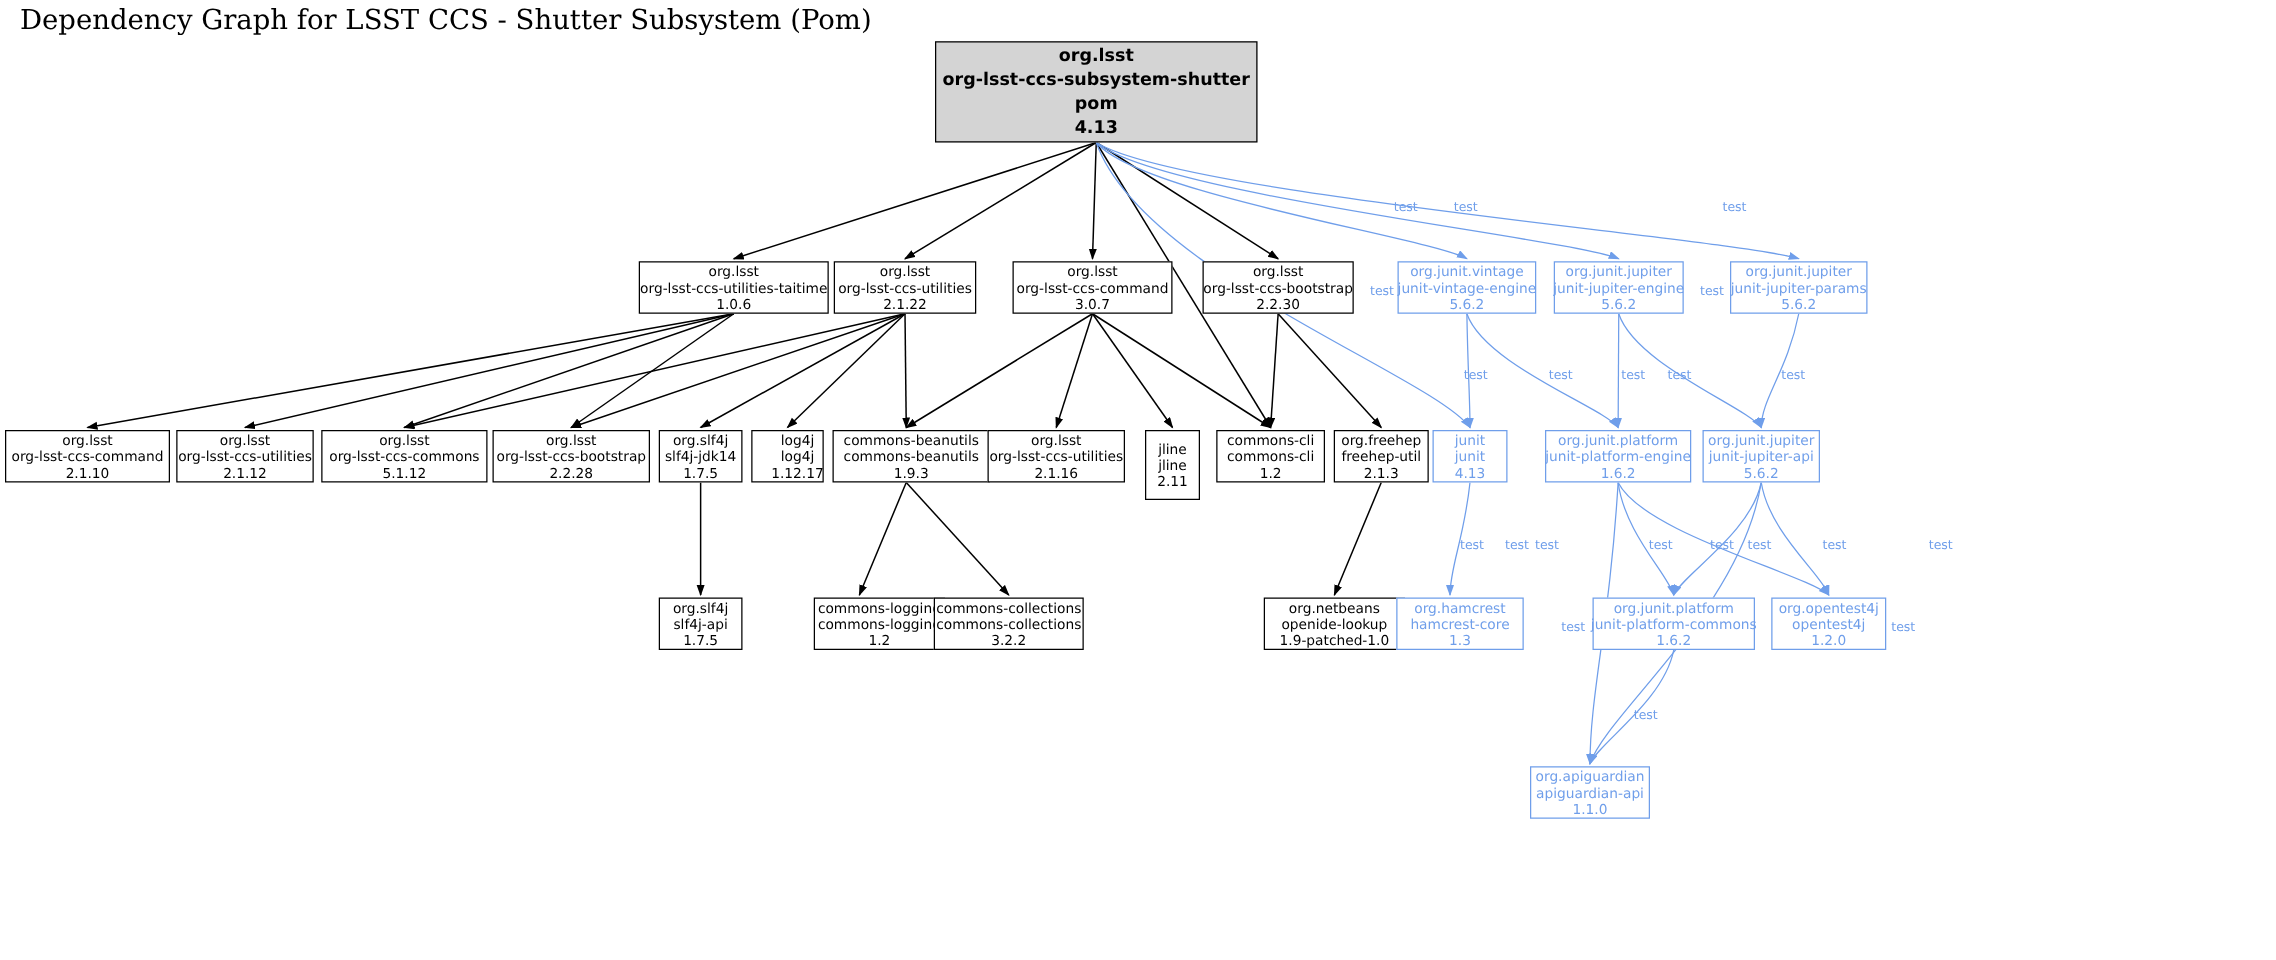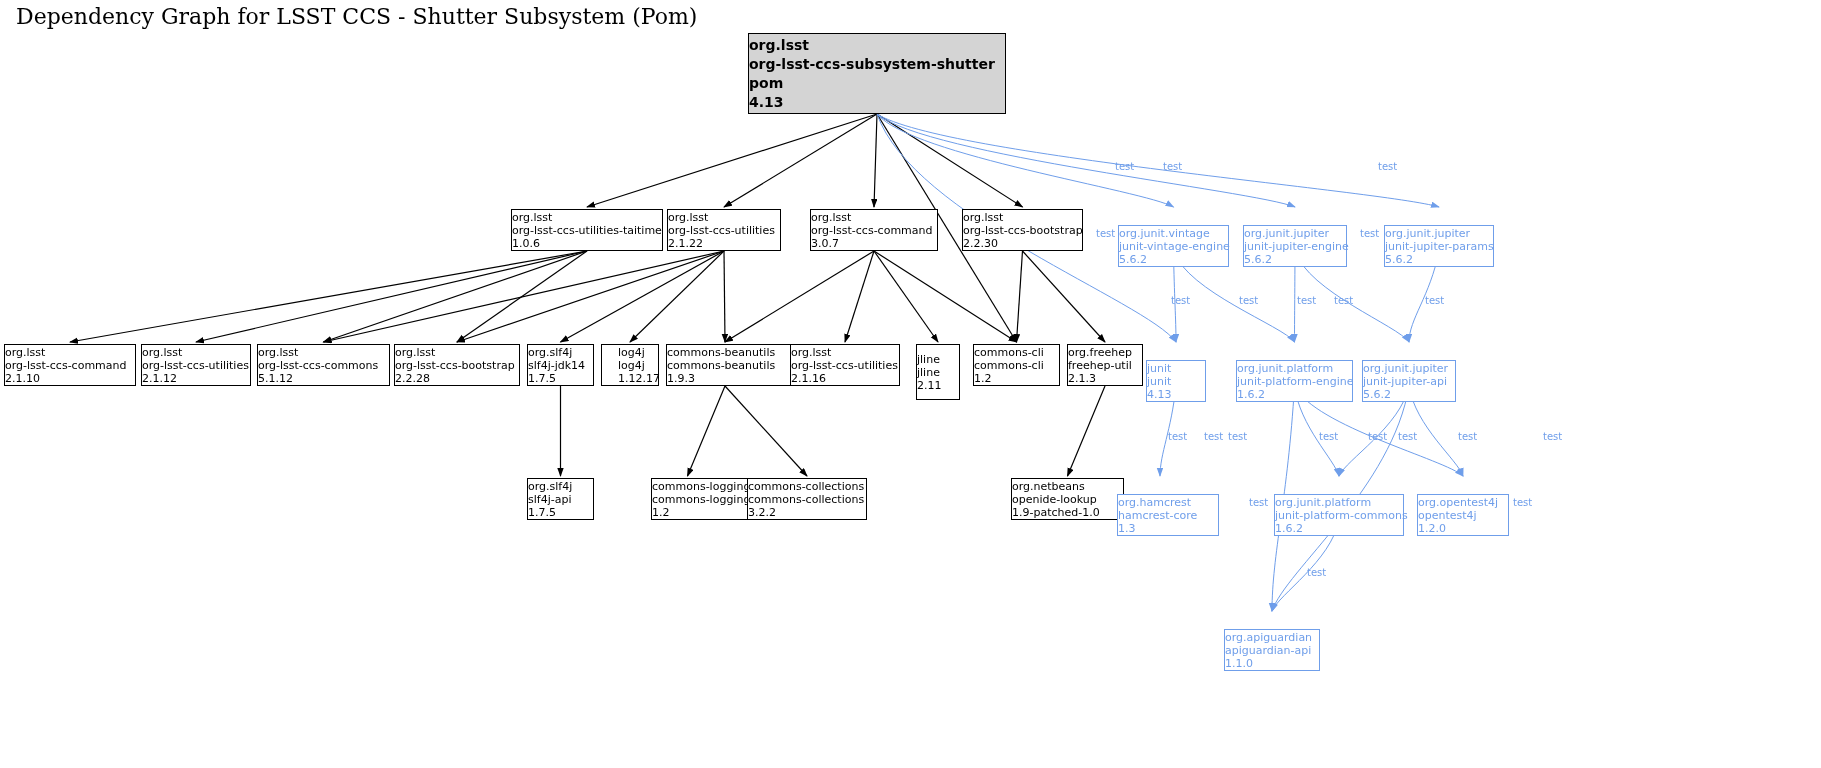--- a/index.html
+++ b/index.html
@@ -2,24 +2,24 @@
 <html><head>
 <meta charset="utf-8">
 <style>
   html,body{margin:0;padding:0;background:#ffffff;}
   body{width:1821px;height:768px;position:relative;overflow:hidden;
        font-family:"DejaVu Sans","Liberation Sans",sans-serif;}
   #title{position:absolute;left:16px;top:4px;font-family:"DejaVu Serif","Liberation Serif",serif;
          font-size:22px;color:#000;white-space:nowrap;}
   #edges{position:absolute;left:0;top:0;width:1821px;height:768px;pointer-events:none;}
   .node{position:absolute;box-sizing:border-box;border:1px solid #000;background:#ffffff;
-        display:flex;flex-direction:column;align-items:flex-start;justify-content:center;
+        display:flex;flex-direction:column;align-items:center;justify-content:center;
         line-height:13px;font-size:11px;color:#000;text-align:center;white-space:nowrap;}
   .node.root{background:#d4d4d4;font-weight:bold;font-size:14px;line-height:19px;}
-  .node.test{border-color:#6f9eea;color:#6f9eea;margin-top:16px;}
+  .node.test{border-color:#6f9eea;color:#6f9eea;}
   .node .ln{display:block;}
   .elabel{position:absolute;font-size:10px;color:#6f9eea;white-space:nowrap;}
 </style>
 </head>
 <body>
 
 <div id="title">Dependency Graph for LSST CCS - Shutter Subsystem (Pom)</div>
 
 <svg id="edges" viewBox="0 0 1821 768" xmlns="http://www.w3.org/2000/svg">
   <defs>

